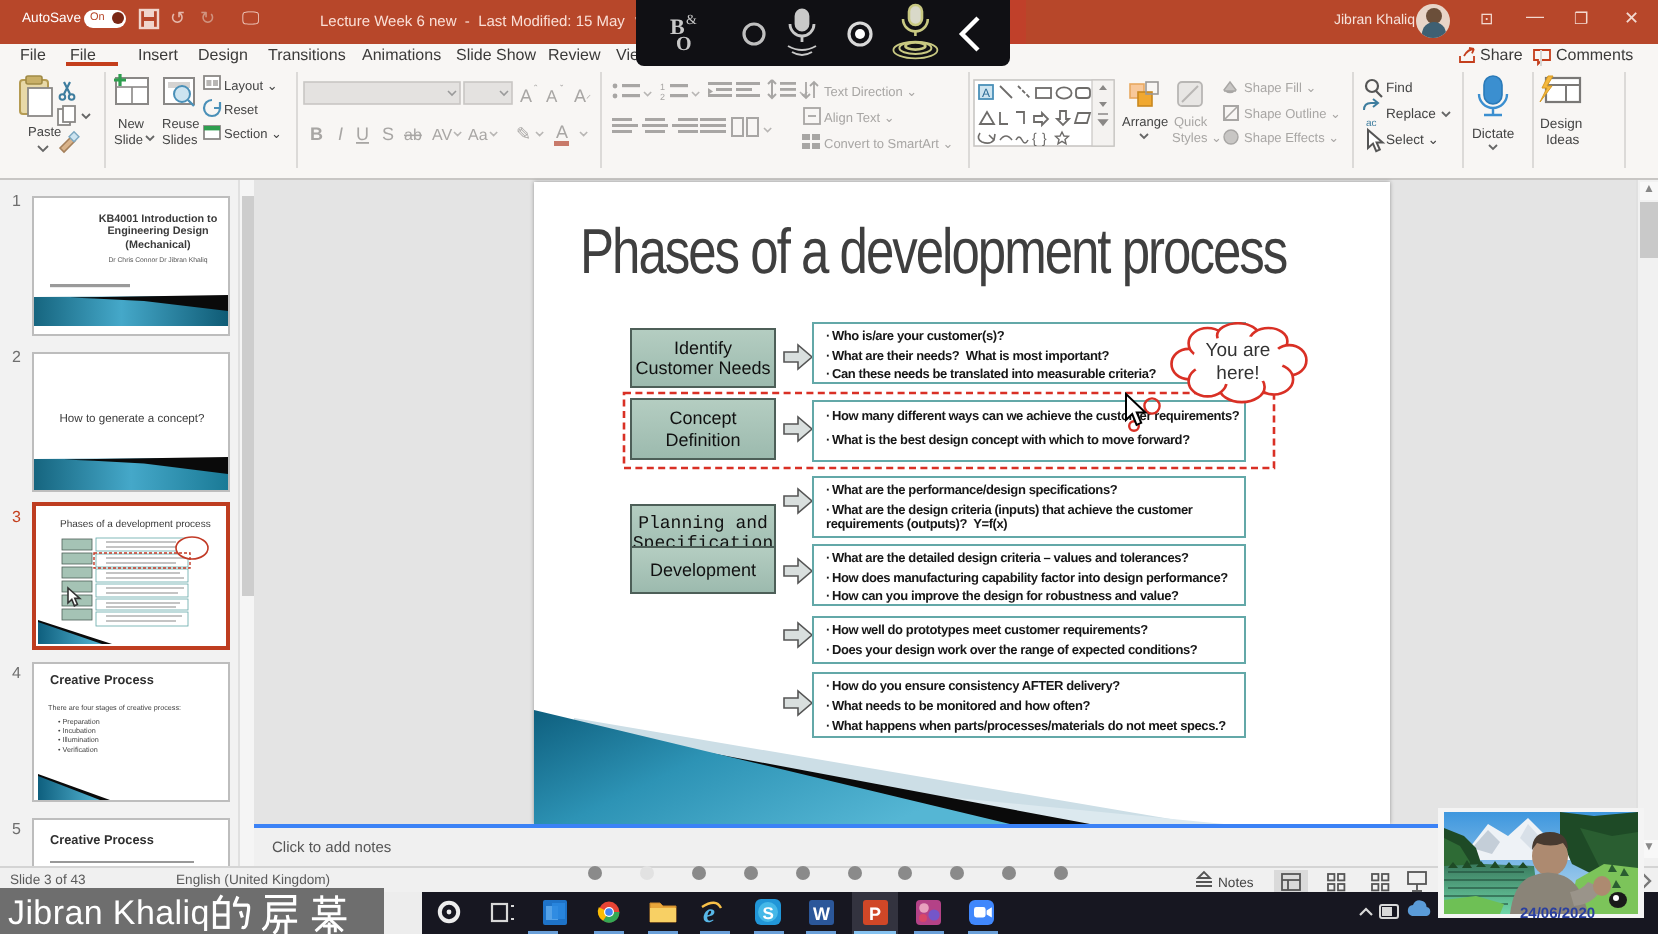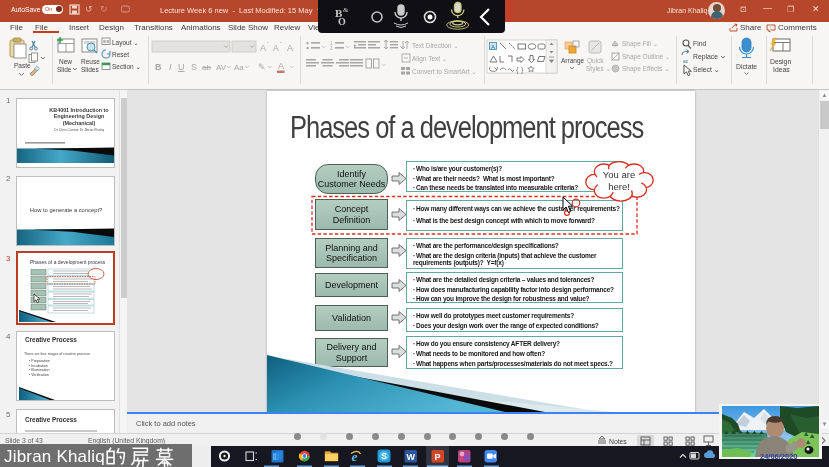--- a/index.html
+++ b/index.html
@@ -500,26 +500,24 @@
   </div>
 </div>
 <div class="abs" id="panelsb">
     <div style="position:absolute;left:1px;top:8px;width:6px;height:200px;background:#CDCDCD;"></div>
   </div>
 <div class="abs" id="editor"></div>
 <div class="abs" id="slide">
 
   <div class="abs" style="left:23px;top:18px;width:420px;font-size:25.5px;color:#3F3F3F;letter-spacing:-1px;transform:scaleY(1.25);transform-origin:top left;">Phases of a development process</div>
 
-  <div class="stage" style="top:73px;height:30px;border-radius:13px;">Identify<br>Customer Needs</div>
+  <div class="stage" style="top:73px;height:30px;">Identify<br>Customer Needs</div>
   <div class="stage" style="top:108px;height:31px;">Concept<br>Definition</div>
-  <div class="stage" style="top:147px;height:30px;">Planning and<br>Specification</div>
+  <div class="stage" style="top:161px;height:30px;font-family:Liberation Mono, monospace;">Planning and<br>Specification</div>
   <div class="stage" style="top:182px;height:24px;">Development</div>
-  <div class="stage" style="top:214px;height:26px;">Validation</div>
-  <div class="stage" style="top:247px;height:29px;">Delivery and<br>Support</div>
 
   <svg class="abs" style="left:124px;top:70px;" width="16" height="212">
     <g fill="#D9DFDE" stroke="#555" stroke-width="0.8">
       <path d="M1 15 h7 v-3.5 l7 6 l-7 6 v-3.5 h-7 z"></path>
       <path d="M1 51 h7 v-3.5 l7 6 l-7 6 v-3.5 h-7 z"></path>
       <path d="M1 87 h7 v-3.5 l7 6 l-7 6 v-3.5 h-7 z"></path>
       <path d="M1 122 h7 v-3.5 l7 6 l-7 6 v-3.5 h-7 z"></path>
       <path d="M1 154 h7 v-3.5 l7 6 l-7 6 v-3.5 h-7 z"></path>
       <path d="M1 188 h7 v-3.5 l7 6 l-7 6 v-3.5 h-7 z"></path>
     </g>

